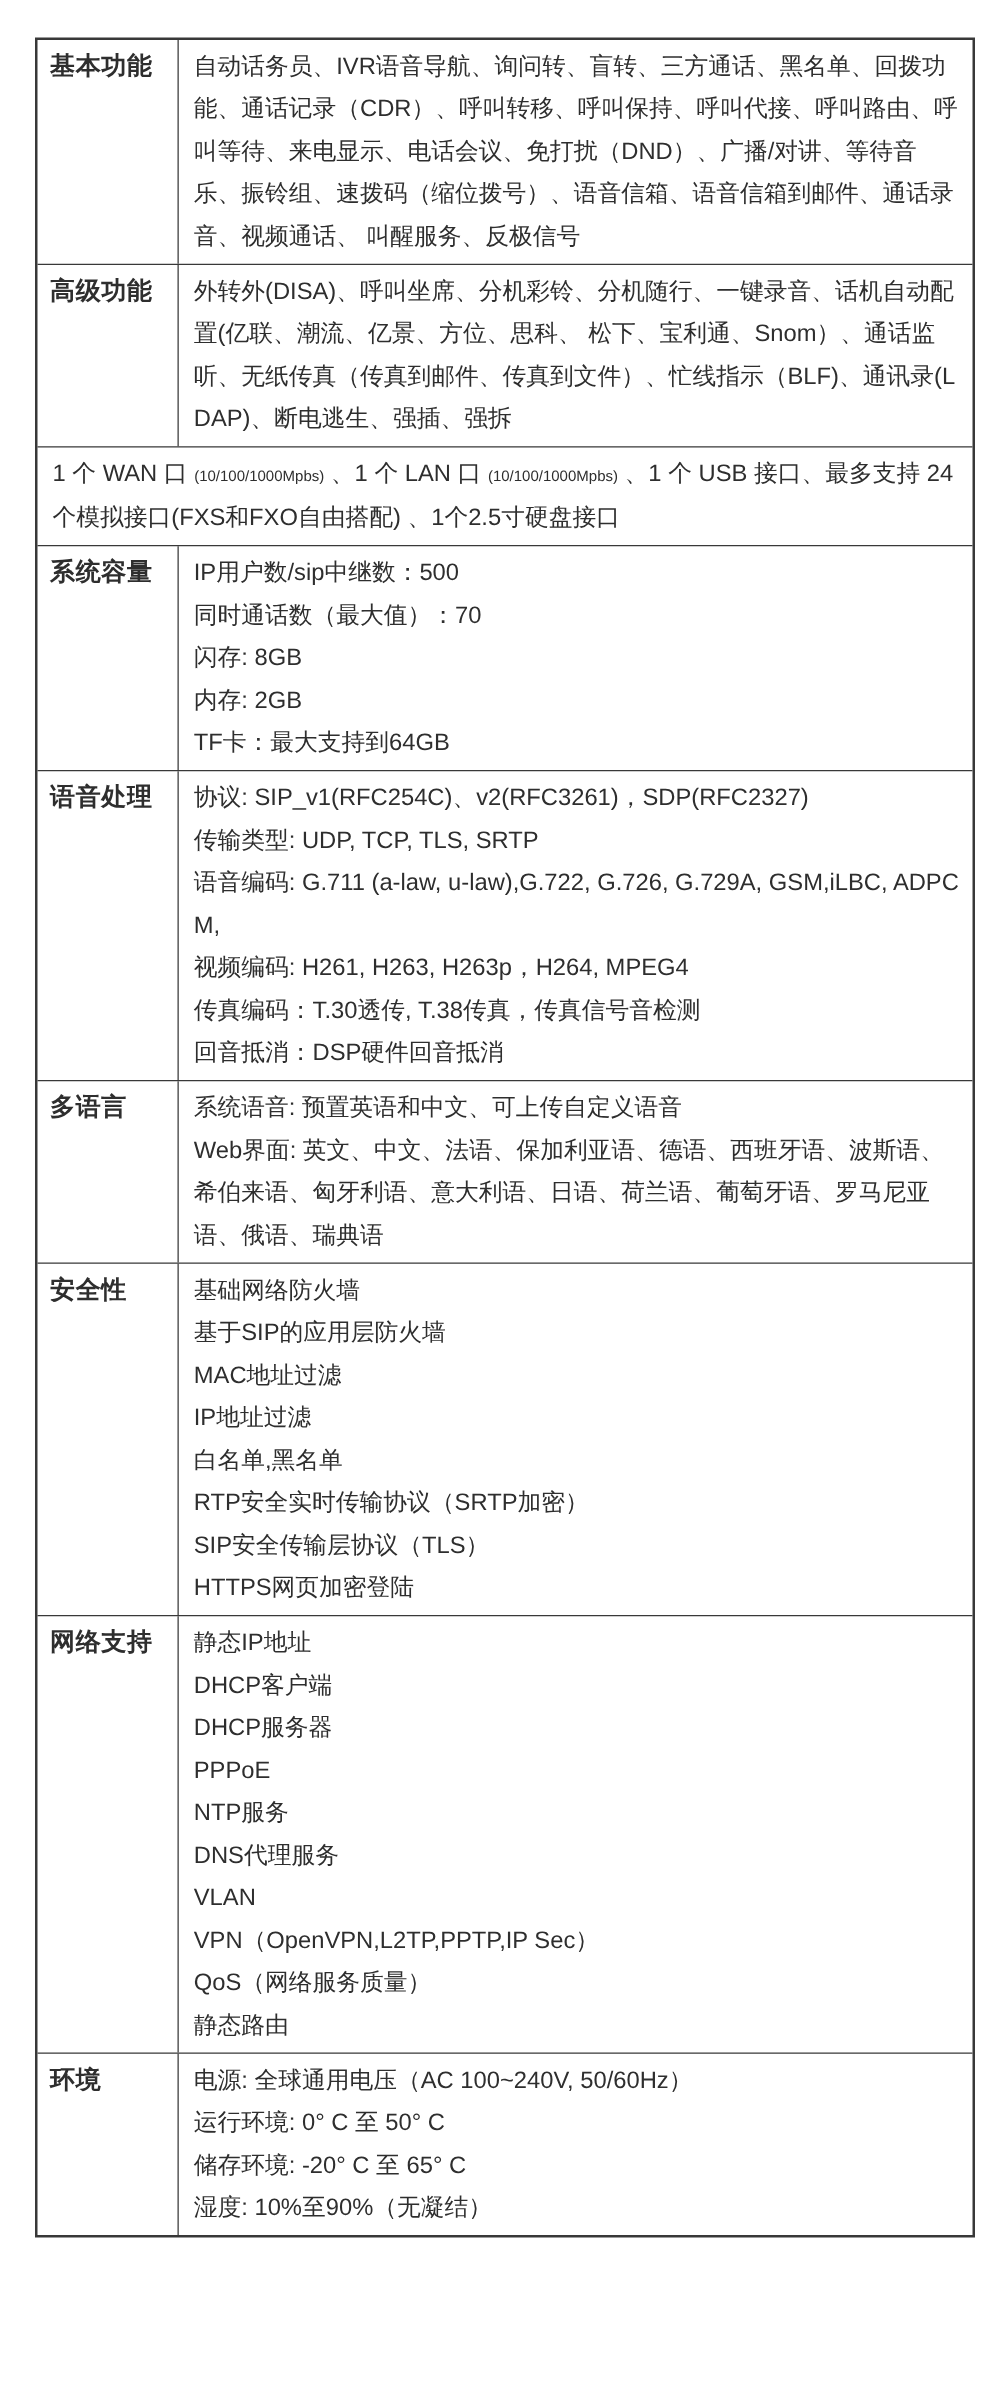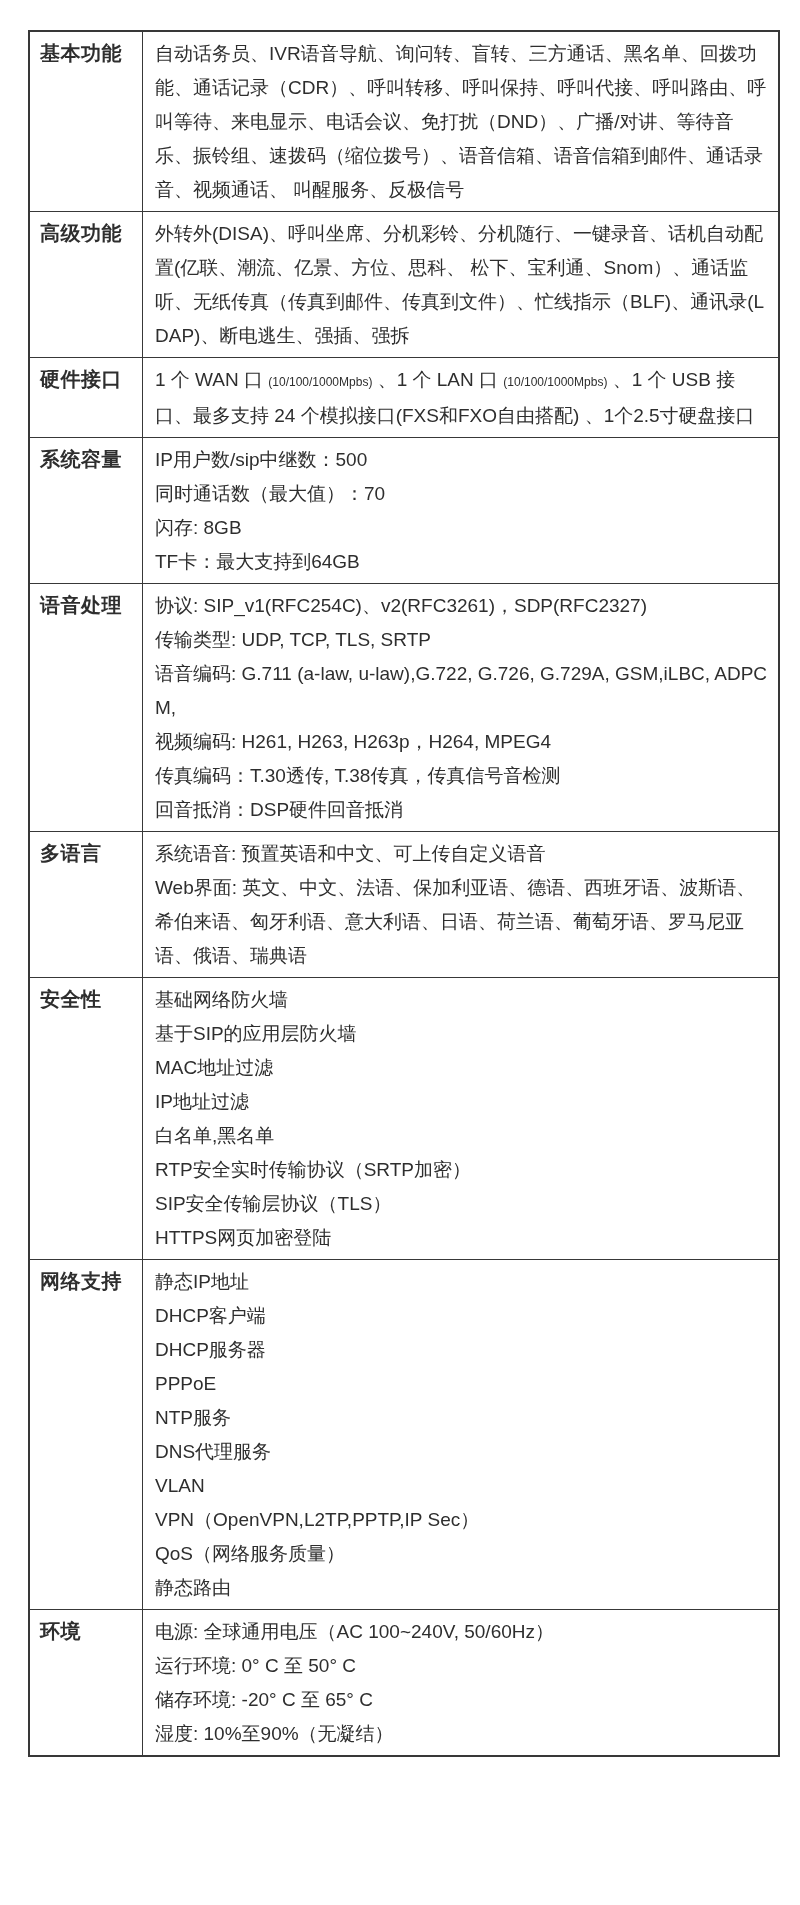--- a/index.html
+++ b/index.html
@@ -68,31 +68,31 @@
           <p>自动话务员、IVR语音导航、询问转、盲转、三方通话、黑名单、回拨功能、通话记录（CDR）、呼叫转移、呼叫保持、呼叫代接、呼叫路由、呼叫等待、来电显示、电话会议、免打扰（DND）、广播/对讲、等待音乐、振铃组、速拨码（缩位拨号）、语音信箱、语音信箱到邮件、通话录音、视频通话、 叫醒服务、反极信号</p>
         </div>
       </div>
       <div class="row">
         <div class="label-cell">高级功能</div>
         <div class="content-cell">
           <p>外转外(DISA)、呼叫坐席、分机彩铃、分机随行、一键录音、话机自动配置(亿联、潮流、亿景、方位、思科、 松下、宝利通、Snom）、通话监听、无纸传真（传真到邮件、传真到文件）、忙线指示（BLF)、通讯录(LDAP)、断电逃生、强插、强拆</p>
         </div>
       </div>
       <div class="row">
-        <div class="label-cell">硬件接口</div>
         <div class="content-cell">
           <p><span>1 个 WAN 口 </span><span class="small">(10/100/1000Mpbs)</span><span> 、1 个 LAN 口 </span><span class="small">(10/100/1000Mpbs)</span><span> 、1 个 USB 接口、最多支持 24 个模拟接口(FXS和FXO自由搭配) 、1个2.5寸硬盘接口</span></p>
         </div>
       </div>
       <div class="row">
         <div class="label-cell">系统容量</div>
         <div class="content-cell">
           <p>IP用户数/sip中继数：500</p>
           <p>同时通话数（最大值）：70</p>
           <p>闪存: 8GB</p>
+          <p>内存: 2GB</p>
           <p>TF卡：最大支持到64GB</p>
         </div>
       </div>
       <div class="row">
         <div class="label-cell">语音处理</div>
         <div class="content-cell">
           <p>协议: SIP_v1(RFC254C)、v2(RFC3261)，SDP(RFC2327)</p>
           <p>传输类型: UDP, TCP, TLS, SRTP</p>
           <p>语音编码: G.711 (a-law, u-law),G.722, G.726, G.729A, GSM,iLBC, ADPCM,</p>
           <p>视频编码: H261, H263, H263p，H264, MPEG4</p>

